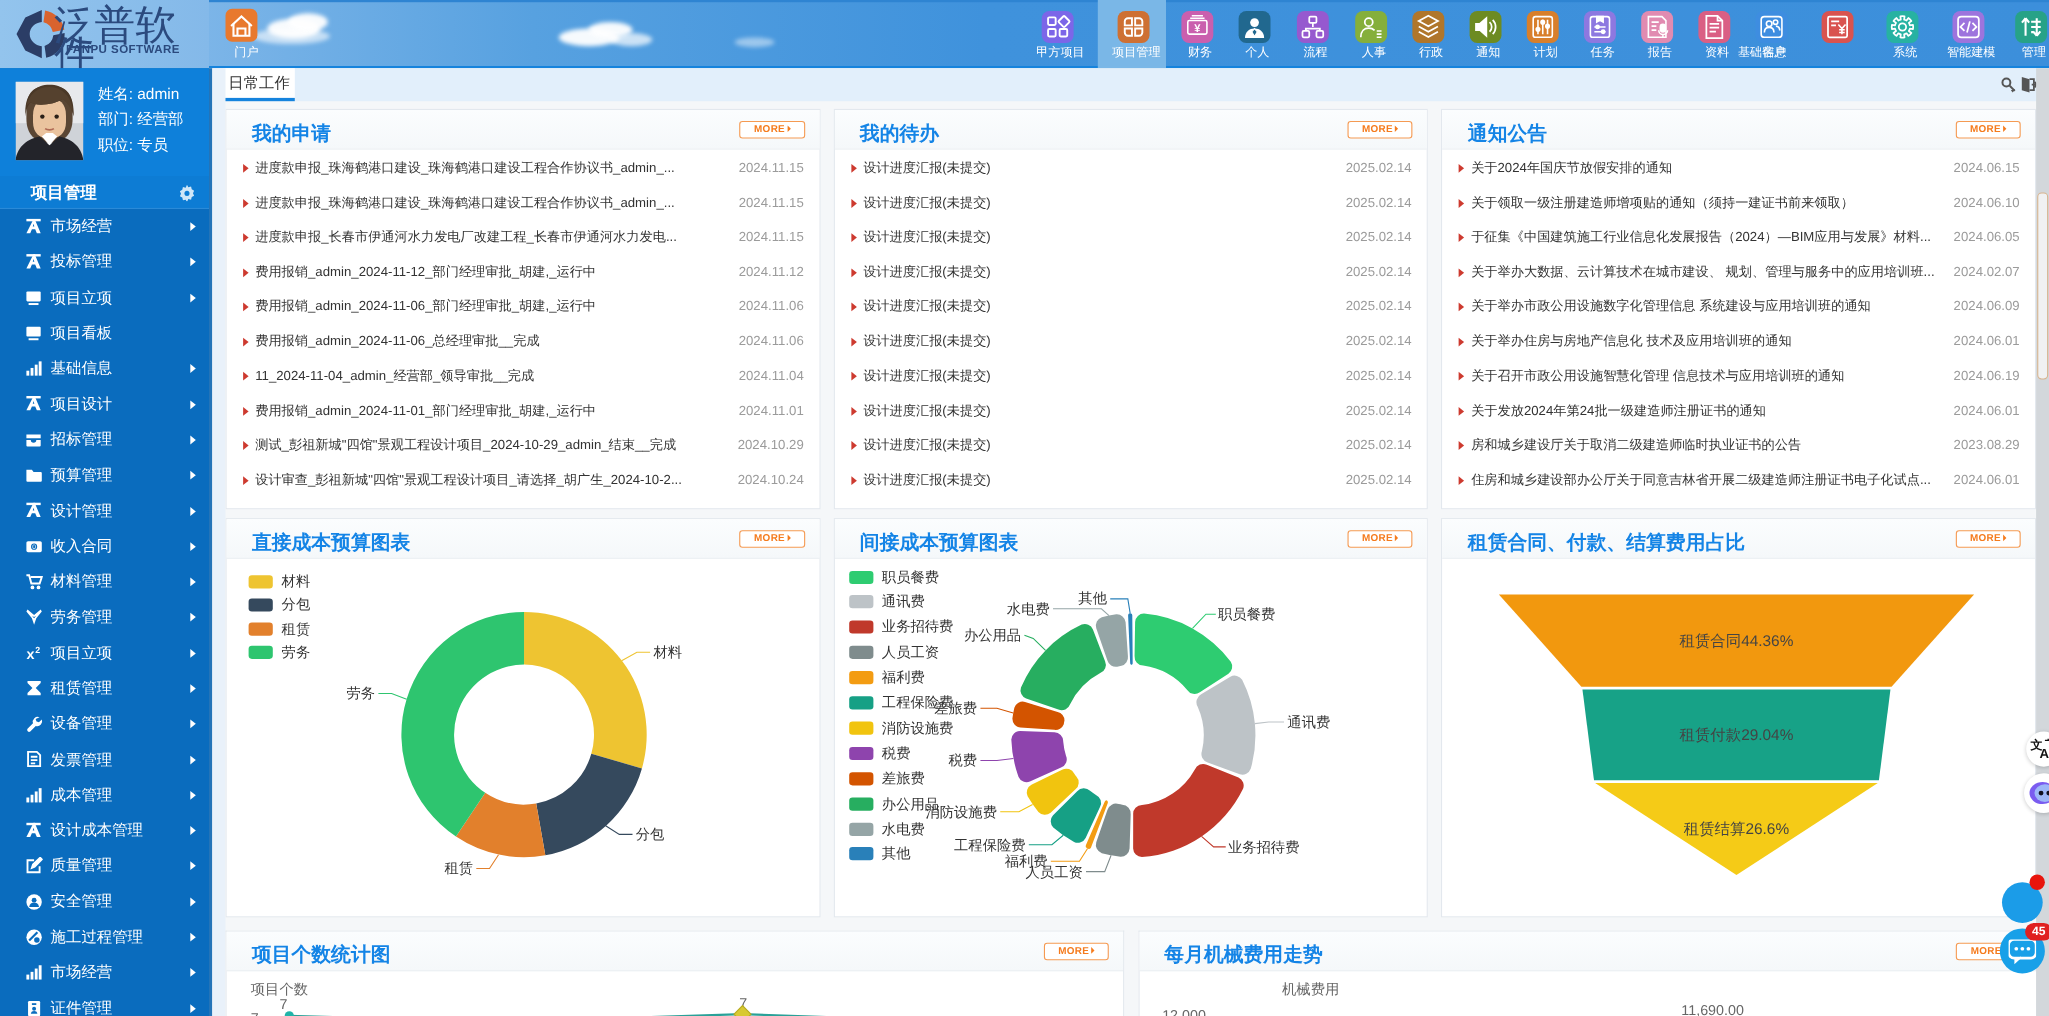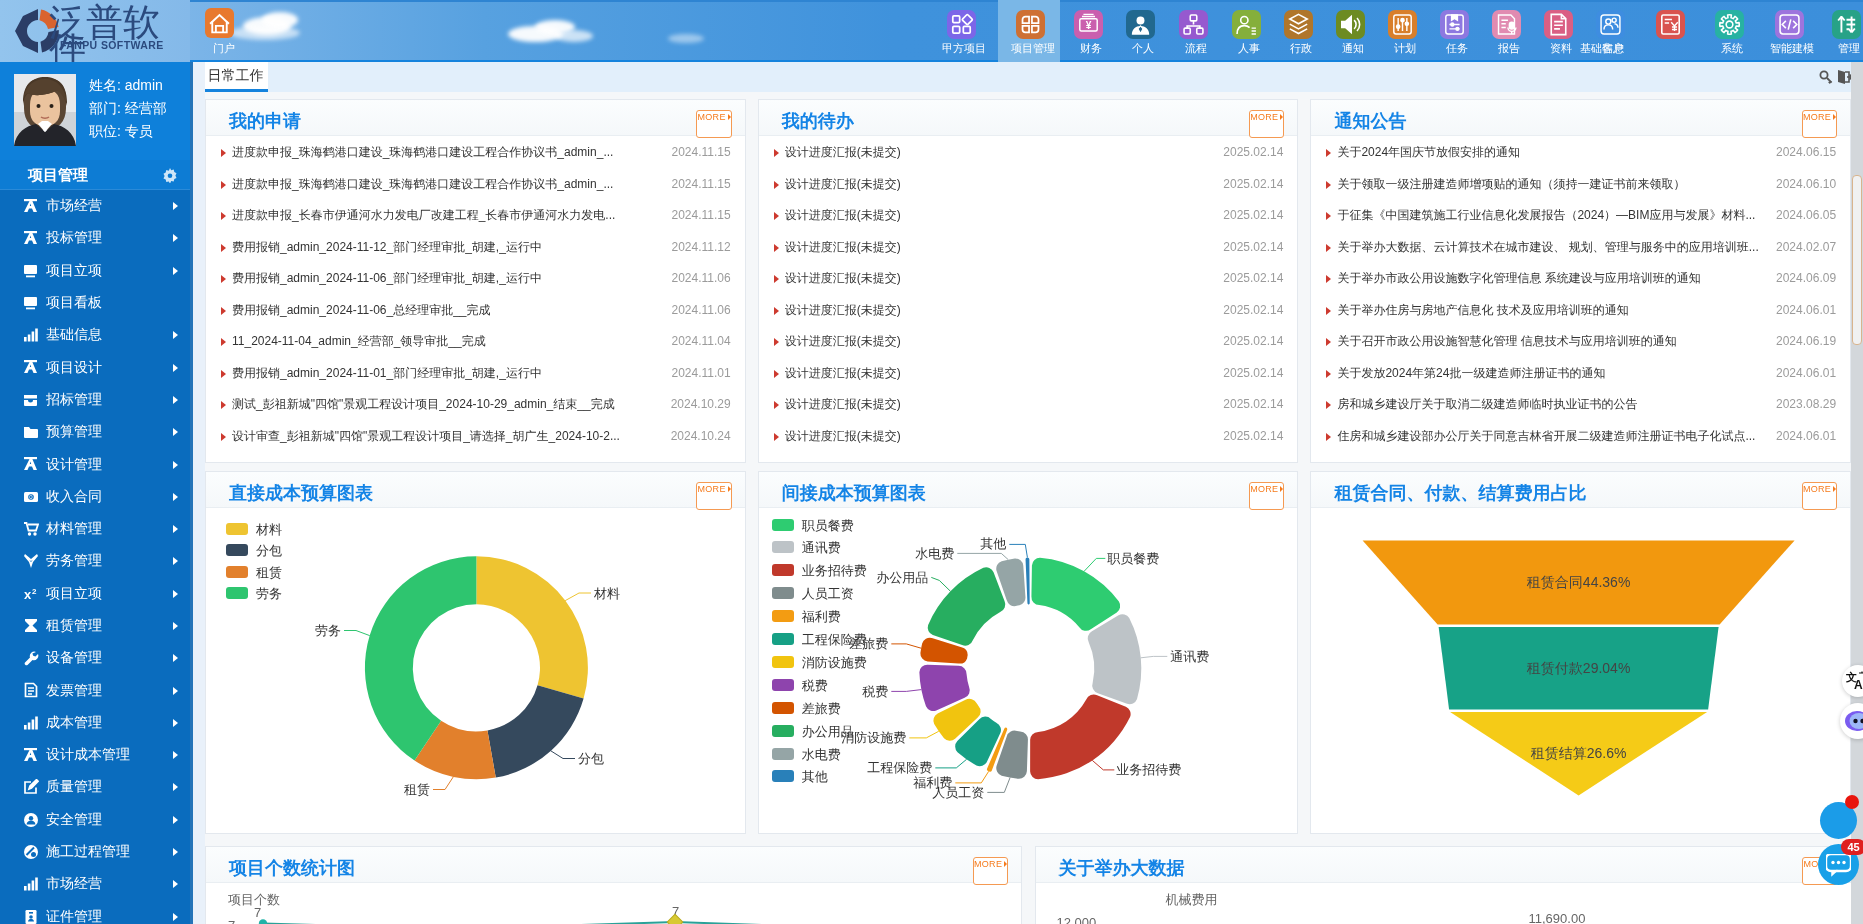--- a/index.html
+++ b/index.html
@@ -34,22 +34,22 @@
 .mi .ic{position:absolute;left:23px;top:8px;width:16px;height:16px}
 .mi .tx{position:absolute;left:46px;top:50%;transform:translateY(-50%);font-size:14px;white-space:nowrap}
 .mi .ar{position:absolute;right:12px;top:50%;transform:translateY(-50%);width:0;height:0;
  border-left:5px solid #fff;border-top:4.5px solid transparent;border-bottom:4.5px solid transparent}
 #sstrip{position:absolute;left:190px;top:62px;width:3px;height:862px;background:#2474b8}
 #sstrip2{position:absolute;left:193px;top:62px;width:12px;height:862px;background:#e9f1fa}
 
 .panel{position:absolute;background:#fff;border:1px solid #e3e8ee}
 .phead{position:relative;height:36px;background:linear-gradient(#fbfdfe,#f5f8fa);border-bottom:1px solid #e9eef2}
 .ptitle{position:absolute;left:23px;top:9px;font-size:18px;font-weight:bold;color:#1484e6}
-.more{position:absolute;right:13px;top:10px;height:28px;padding:0 0;border:1px solid #f59a52;border-radius:3px;
- background:#fff;font-size:9px;font-weight:normal;color:#f57b1d;line-height:13px;letter-spacing:.3px}
+.more{position:absolute;right:13px;top:10px;height:16px;padding:0 12px;border:1px solid #f59a52;border-radius:3px;
+ background:#fff;font-size:9px;font-weight:bold;color:#f57b1d;line-height:13px;letter-spacing:.3px}
 .more i{display:inline-block;width:0;height:0;border-left:3.5px solid #f57b1d;border-top:3px solid transparent;border-bottom:3px solid transparent;margin-left:2px}
 ul.list{list-style:none;margin-top:1px}
 ul.list li{position:relative;height:31.55px;line-height:31.55px;white-space:nowrap}
 ul.list .b{position:absolute;left:15px;top:12px;width:0;height:0;border-left:5px solid #cd3a2f;border-top:4px solid transparent;border-bottom:4px solid transparent}
 ul.list .t{position:absolute;left:26px;font-size:12px;color:#333;max-width:440px;overflow:hidden}
 ul.list .d{position:absolute;right:14px;font-size:12px;color:#9b9b9b}
 .legend{position:absolute;list-style:none}
 .legend li{position:relative;white-space:nowrap}
 .legend .sw{position:absolute;left:0;top:3px;width:22px;height:12px;border-radius:3px}
 .legend .lb{margin-left:30px;font-size:13px;color:#333}
@@ -812,21 +812,21 @@
       <div class="abs" style="left:466px;top:57px;font-size:13px;color:#666">7</div>
       <div class="abs" style="left:22px;top:71px;font-size:13px;color:#666">7</div>
       <svg class="abs" style="left:0;top:36px" width="815" height="50" viewBox="0 0 815 50">
         <polyline points="57,40.5 250,46 469,39 700,47 815,44" fill="none" stroke="#2aa198" stroke-width="2"></polyline>
         <circle cx="57" cy="40.5" r="4.2" fill="#21b3a8"></circle>
         <rect x="463.5" y="33.5" width="11" height="11" transform="rotate(45 469 39)" fill="#d8c932" stroke="#b7ab20" stroke-width="1"></rect>
       </svg>
     </div>
 <div class="panel" style="left:1034.5px;top:845.6px;width:817.2px;height:363.6px;border-bottom:none">
       <div class="phead">
-        <span class="ptitle">关于举办大数据</span>
+        <span class="ptitle">每月机械费用走势</span>
         <span class="more">MORE<i></i></span>
       </div>
       <div class="abs" style="left:130px;top:44px;font-size:13px;color:#666">机械费用</div>
       <div class="abs" style="left:21px;top:68px;font-size:13px;color:#666">12,000</div>
       <div class="abs" style="left:493px;top:64px;font-size:13px;color:#666">11,690.00</div>
       <svg class="abs" style="left:0;top:36px" width="815" height="50" viewBox="0 0 815 50">
         <polyline points="140,44 538,42.5 815,44" fill="none" stroke="#5470c6" stroke-width="2"></polyline>
       </svg>
     </div>
   </div>

